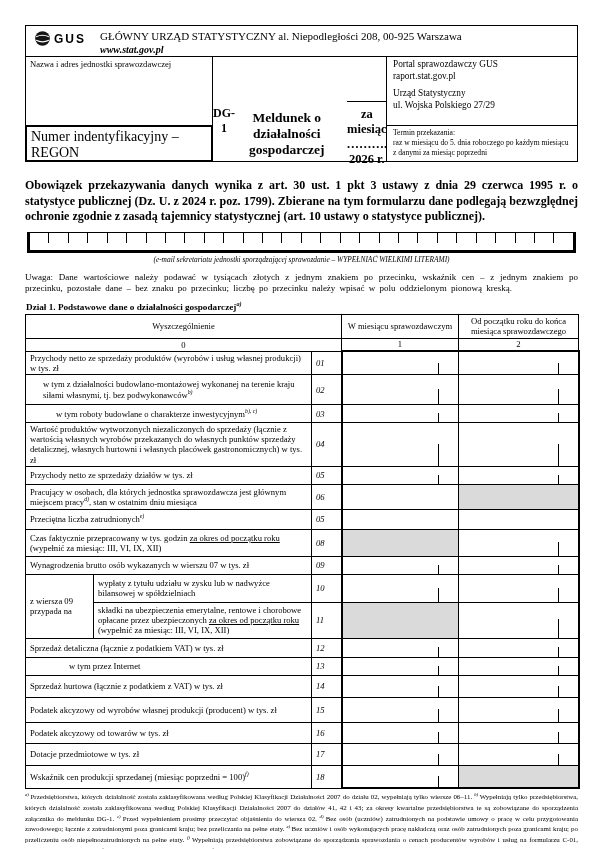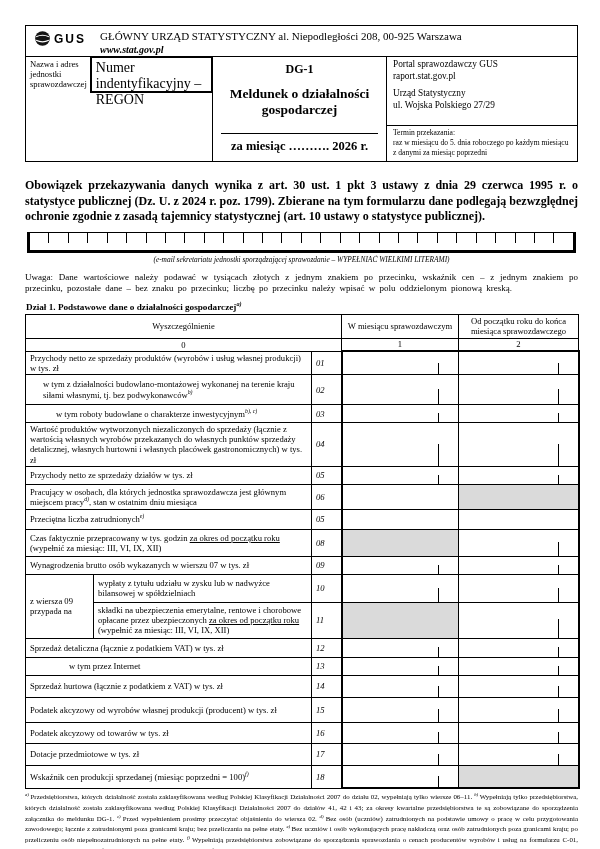--- a/index.html
+++ b/index.html
@@ -12,24 +12,24 @@
   .u{text-decoration:underline;}
   sup.fn{font-size:68%;font-style:italic;line-height:0;}
   
   .hdr-box{border:1.5px solid #000;}
   .hdr-top{display:flex;align-items:flex-start;border-bottom:1px solid #000;padding:4px 8px 3px 8px;height:31px;box-sizing:border-box;}
   .logo{display:flex;align-items:center;margin-right:14px;}
   .gus-word{font-family:"Liberation Sans","DejaVu Sans",sans-serif;font-weight:bold;font-size:12px;letter-spacing:2px;margin-left:3px;}
   .hdr-title{font-size:11px;line-height:1.25;}
   .hdr-title .www{font-weight:bold;font-style:italic;font-size:10px;}
   .hdr-cols{display:flex;height:104px;}
-  .hc-left{width:187px;box-sizing:border-box;border-right:1px solid #000;display:flex;flex-direction:row;}
+  .hc-left{width:187px;box-sizing:border-box;border-right:1px solid #000;display:flex;flex-direction:column;}
   .name-cell{flex:1;padding:2px 4px;font-size:8.6px;}
   .regon-box{border:2px solid #000;margin:-1px;height:37px;box-sizing:border-box;padding:2px 4px;font-size:14px;}
-  .hc-center{width:173px;box-sizing:border-box;display:flex;flex-direction:column;text-align:center;}
+  .hc-center{width:173px;box-sizing:border-box;display:flex;text-align:center;margin-top:44px;}
   .form-code{font-size:12px;font-weight:bold;margin-top:5px;}
   .form-title{font-size:13.5px;font-weight:bold;margin-top:9px;line-height:1.2;padding:0 14px;}
   .period{margin:auto 8px 0 8px;border-top:1.5px solid #000;padding:5px 0 7px;font-size:12.5px;font-weight:bold;}
   .hc-right{flex:1;box-sizing:border-box;border-left:1px solid #000;display:flex;flex-direction:column;}
   .portal-block,.office-block{padding:2px 6px;font-size:9.3px;line-height:1.25;}
   .office-block{padding-top:4px;}
   .deadline-block{margin-top:auto;border-top:1px solid #000;padding:2px 6px 3px 6px;font-size:7.6px;line-height:1.3;}
   
   .legal{margin-top:16px;font-size:12px;font-weight:bold;text-align:justify;line-height:1.3;}
   .comb{margin:7px 2px 0 2px;height:21px;box-sizing:border-box;display:flex;

